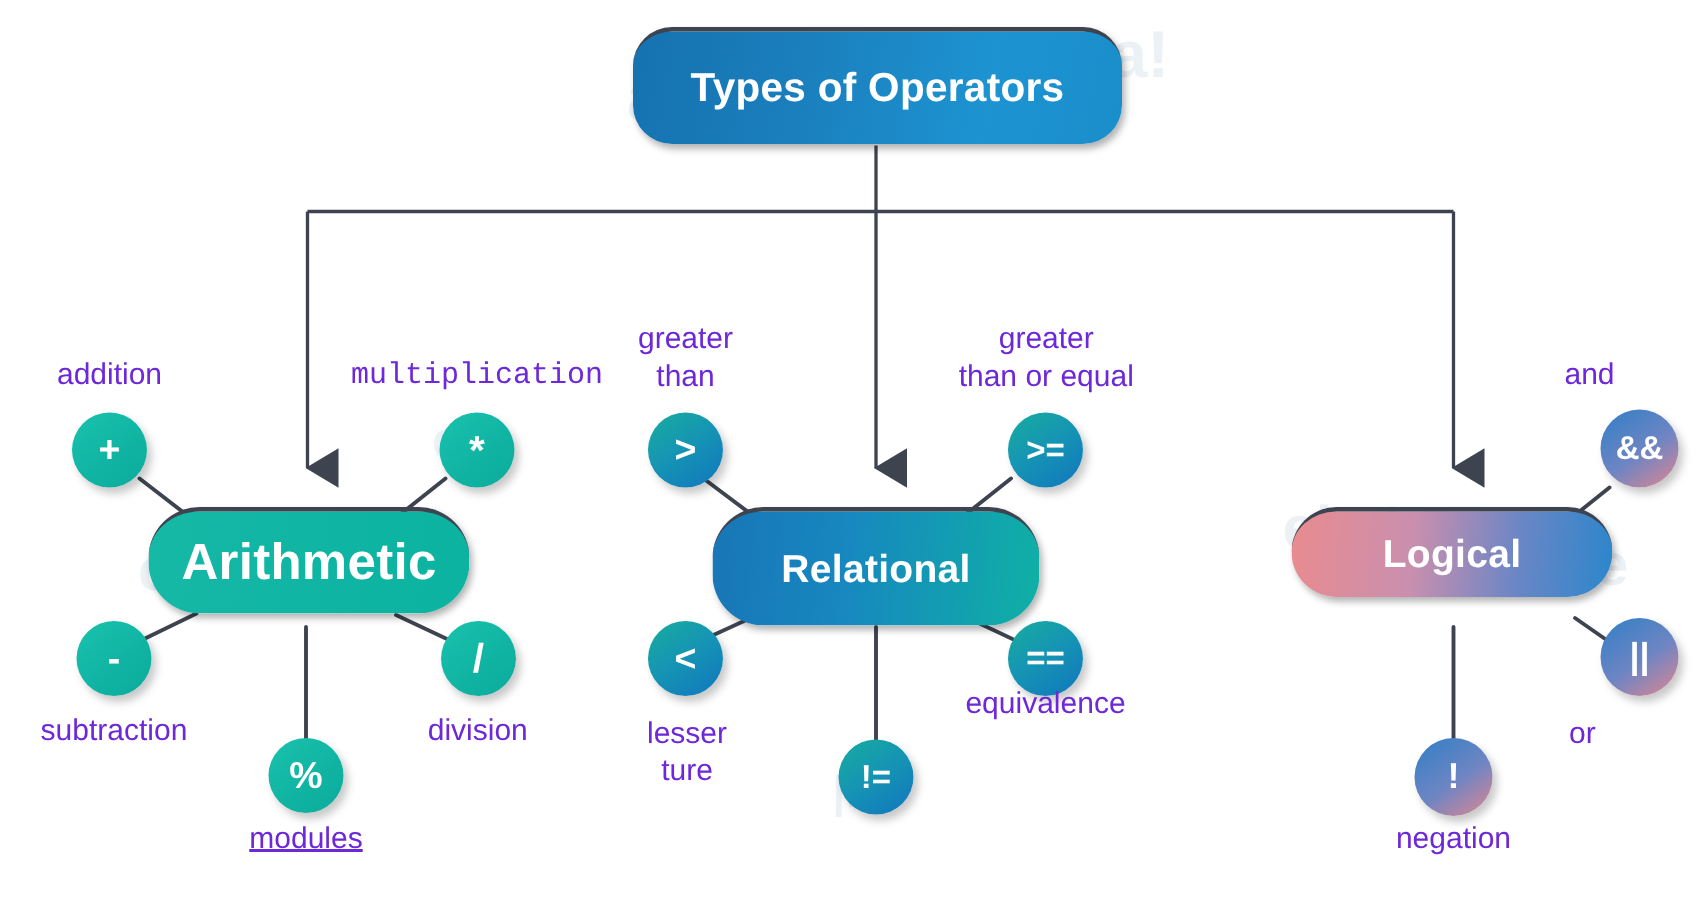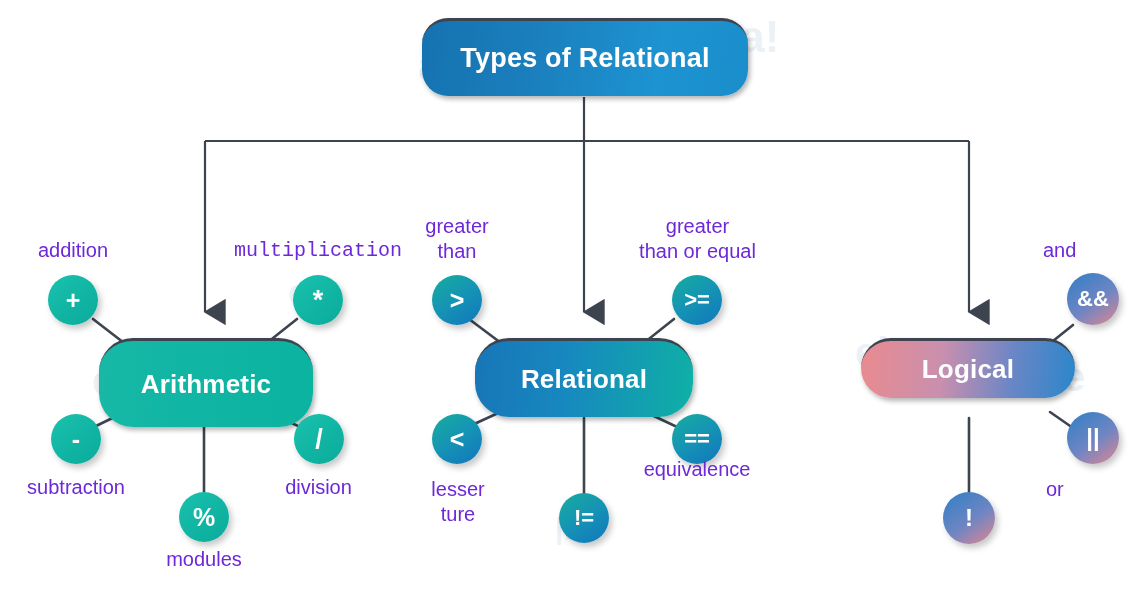--- a/index.html
+++ b/index.html
@@ -57,22 +57,22 @@
     width: 326px;
     height: 78px;
     font-size: 27px;
     border-radius: 26px;
     background: linear-gradient(100deg, #1572b0 0%, #1b7fbd 35%, #1d93d1 72%, #1a8ecb 100%);
   }
   #node-arithmetic {
     left: 99px;
     top: 338px;
     width: 214px;
-    height: 89px;
-    font-size: 26px;
+    height: 71px;
+    font-size: 34px;
     background: linear-gradient(95deg, #17b8a6 0%, #10b5a3 45%, #0cb3a1 100%);
   }
   #node-relational {
     left: 475px;
     top: 338px;
     width: 218px;
     height: 79px;
     font-size: 26px;
     background: linear-gradient(95deg, #1876b6 0%, #1787c0 40%, #0fb0a5 100%);
   }
@@ -156,21 +156,21 @@
       <path d="M675,426 L641,410"></path>
       <path d="M584,418 L584,495"></path>
 
       <path d="M1073,325 L1048,345"></path>
       <path d="M1073,428 L1050,412"></path>
       <path d="M969,418 L969,495"></path>
     </g>
   </svg>
 
   <div class="node" id="node-root">
-    <span>Types of Relational</span>
+    <span>Types of Operators</span>
   </div>
 
   <div class="node" id="node-arithmetic">
     <span>Arithmetic</span>
   </div>
 
   <div class="bubble bub-arith" style="left:48px; top:275px; width:50px; height:50px; font-size:25px;">
     <span>+</span>
   </div>
   <div class="lbl" style="left:-7px; top:238px; width:160px;">addition</div>
@@ -186,21 +186,21 @@
   <div class="lbl" style="left:-4px; top:475px; width:160px;">subtraction</div>
 
   <div class="bubble bub-arith" style="left:294px; top:414px; width:50px; height:50px; font-size:27px;">
     <span>/</span>
   </div>
   <div class="lbl" style="left:246px; top:475px; width:145px;">division</div>
 
   <div class="bubble bub-arith" style="left:179px; top:492px; width:50px; height:50px; font-size:25px;">
     <span>%</span>
   </div>
-  <div class="lbl" style="left:129px; top:547px; width:150px;">modules</div>
+  <div class="lbl" style="left:129px; top:547px; width:150px;text-decoration:underline;">modules</div>
 
   <div class="node" id="node-relational">
     <span>Relational</span>
   </div>
 
   <div class="bubble bub-rel" style="left:432px; top:275px; width:50px; height:50px; font-size:25px;">
     <span>&gt;</span>
   </div>
   <div class="lbl" style="left:392px; top:214px; width:130px;">greater
 than</div>
@@ -236,14 +236,15 @@
   <div class="lbl" style="left:1043px; top:238px; width:100px; text-align:left;">and</div>
 
   <div class="bubble bub-log" style="left:1067px; top:412px; width:52px; height:52px; font-size:24px;">
     <span>||</span>
   </div>
   <div class="lbl" style="left:1046px; top:477px; width:100px; text-align:left;">or</div>
 
   <div class="bubble bub-log" style="left:943px; top:492px; width:52px; height:52px; font-size:24px;">
     <span>!</span>
   </div>
+  <div class="lbl" style="left:894px; top:547px; width:150px;">negation</div>
 
 </div>
 
 </body></html>

